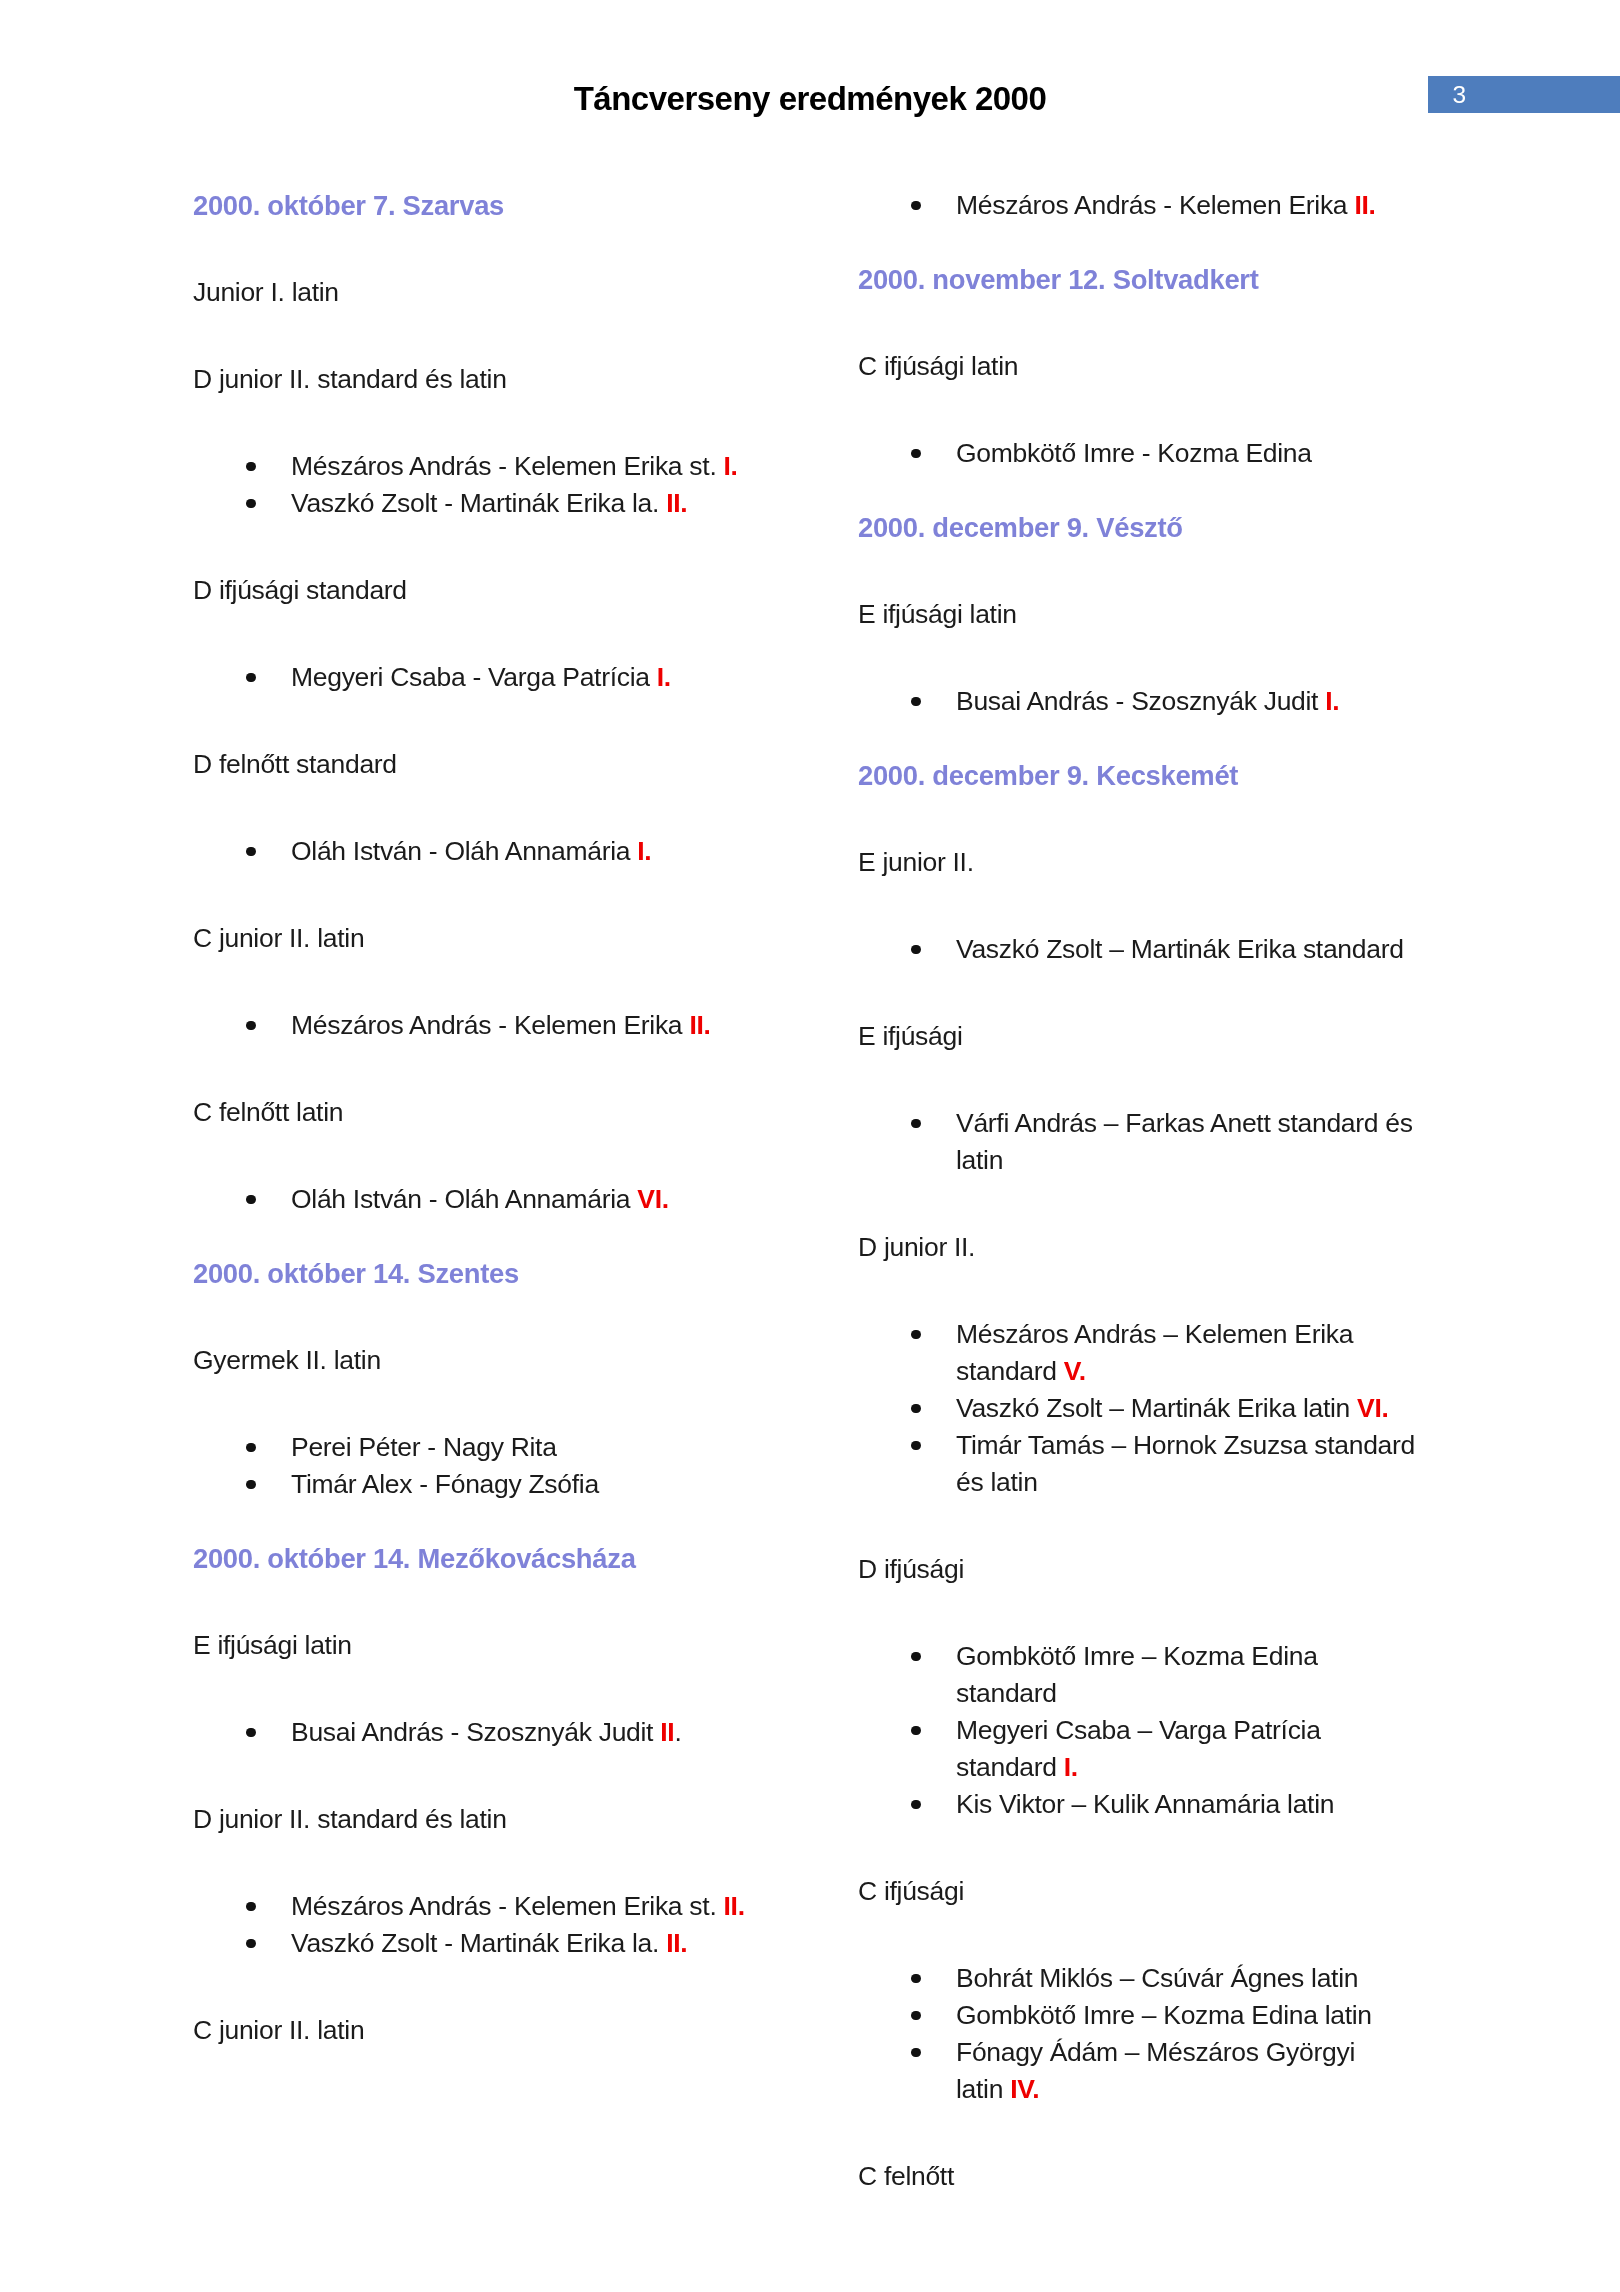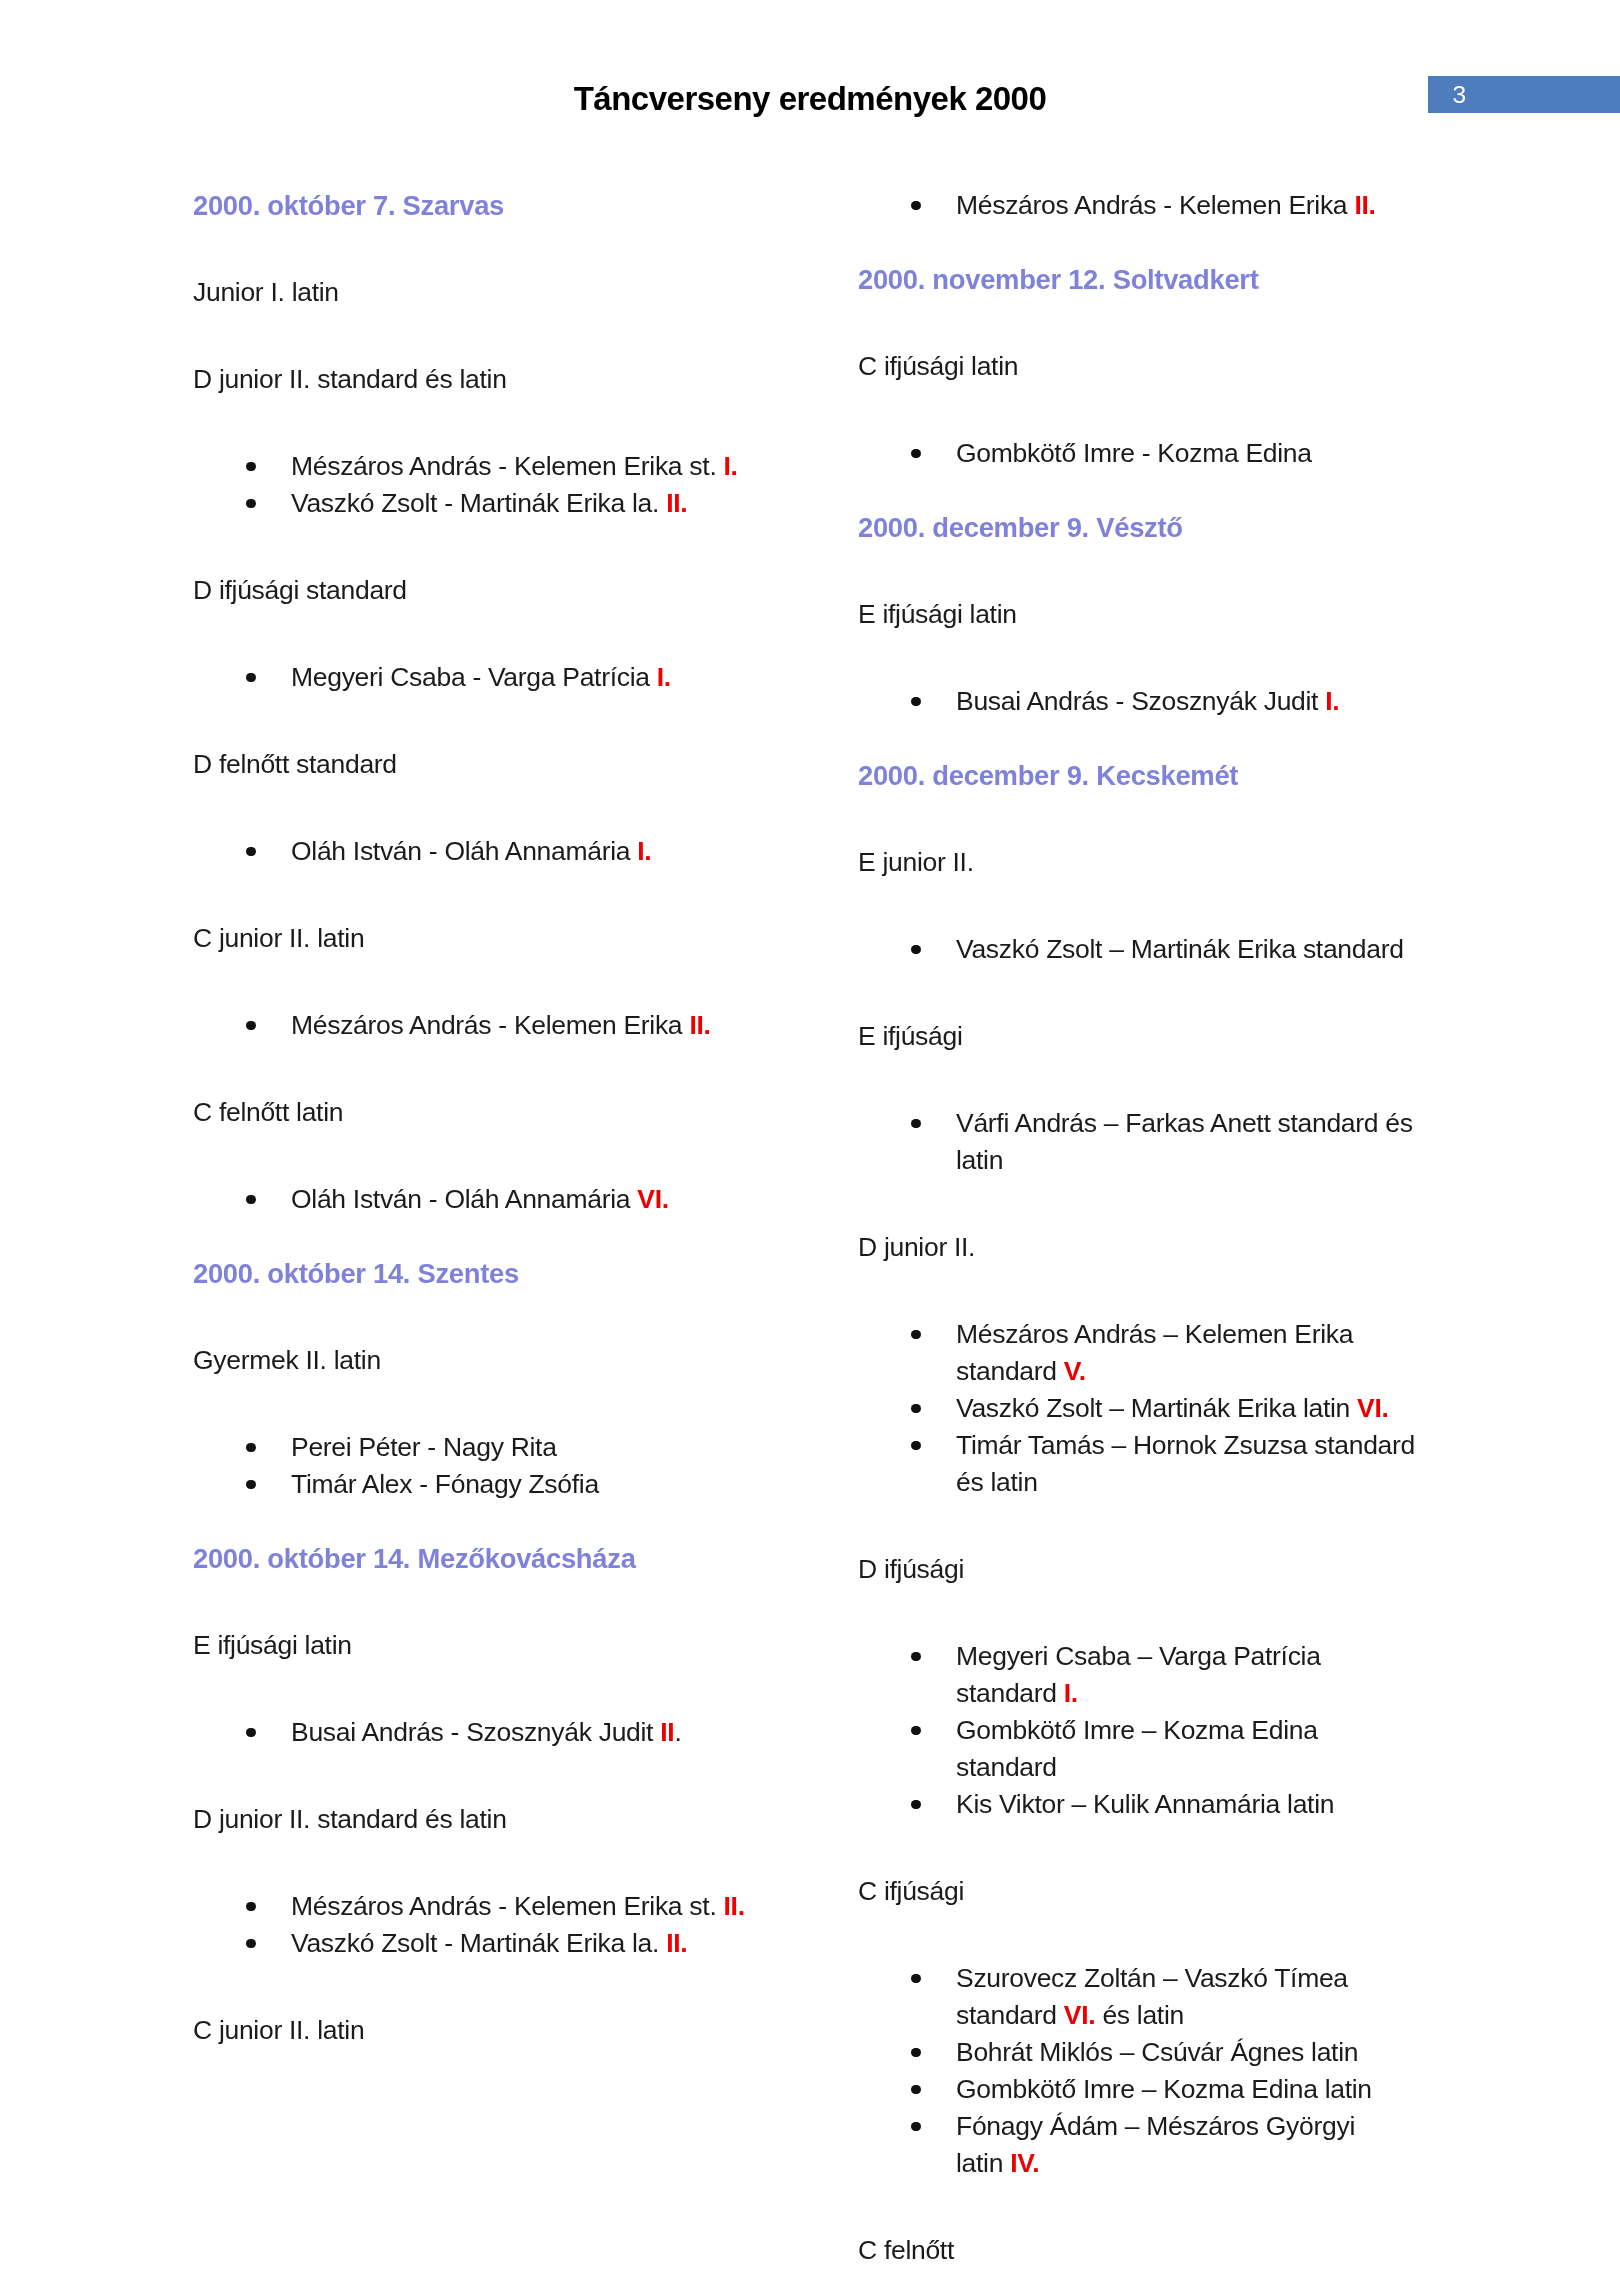--- a/index.html
+++ b/index.html
@@ -160,27 +160,26 @@
           <li><span class="">Várfi András – Farkas Anett standard és</span><br><span class="">latin</span></li>
         </ul>
         <p class="category">D junior II.</p>
         <ul class="results">
           <li><span class="">Mészáros András – Kelemen Erika</span><br><span class="">standard </span><span class="rank">V.</span></li>
           <li><span class="">Vaszkó Zsolt – Martinák Erika latin </span><span class="rank">VI.</span></li>
           <li><span class="">Timár Tamás – Hornok Zsuzsa standard</span><br><span class="">és latin</span></li>
         </ul>
         <p class="category">D ifjúsági</p>
         <ul class="results">
+          <li><span class="">Gombkötő Imre – Kozma Edina</span><br><span class="">standard</span></li>
           <li><span class="">Megyeri Csaba – Varga Patrícia</span><br><span class="">standard </span><span class="rank">I.</span></li>
-          <li><span class="">Gombkötő Imre – Kozma Edina</span><br><span class="">standard</span></li>
           <li><span class="">Kis Viktor – Kulik Annamária latin</span></li>
         </ul>
         <p class="category">C ifjúsági</p>
         <ul class="results">
-          <li><span class="">Szurovecz Zoltán – Vaszkó Tímea</span><br><span class="">standard </span><span class="rank">VI.</span><span class=""> és latin</span></li>
           <li><span class="">Bohrát Miklós – Csúvár Ágnes latin</span></li>
           <li><span class="">Gombkötő Imre – Kozma Edina latin</span></li>
           <li><span class="">Fónagy Ádám – Mészáros Györgyi</span><br><span class="">latin </span><span class="rank">IV.</span></li>
         </ul>
         <p class="category">C felnőtt</p>
       </div>
   </div>
 </div>
 
 

